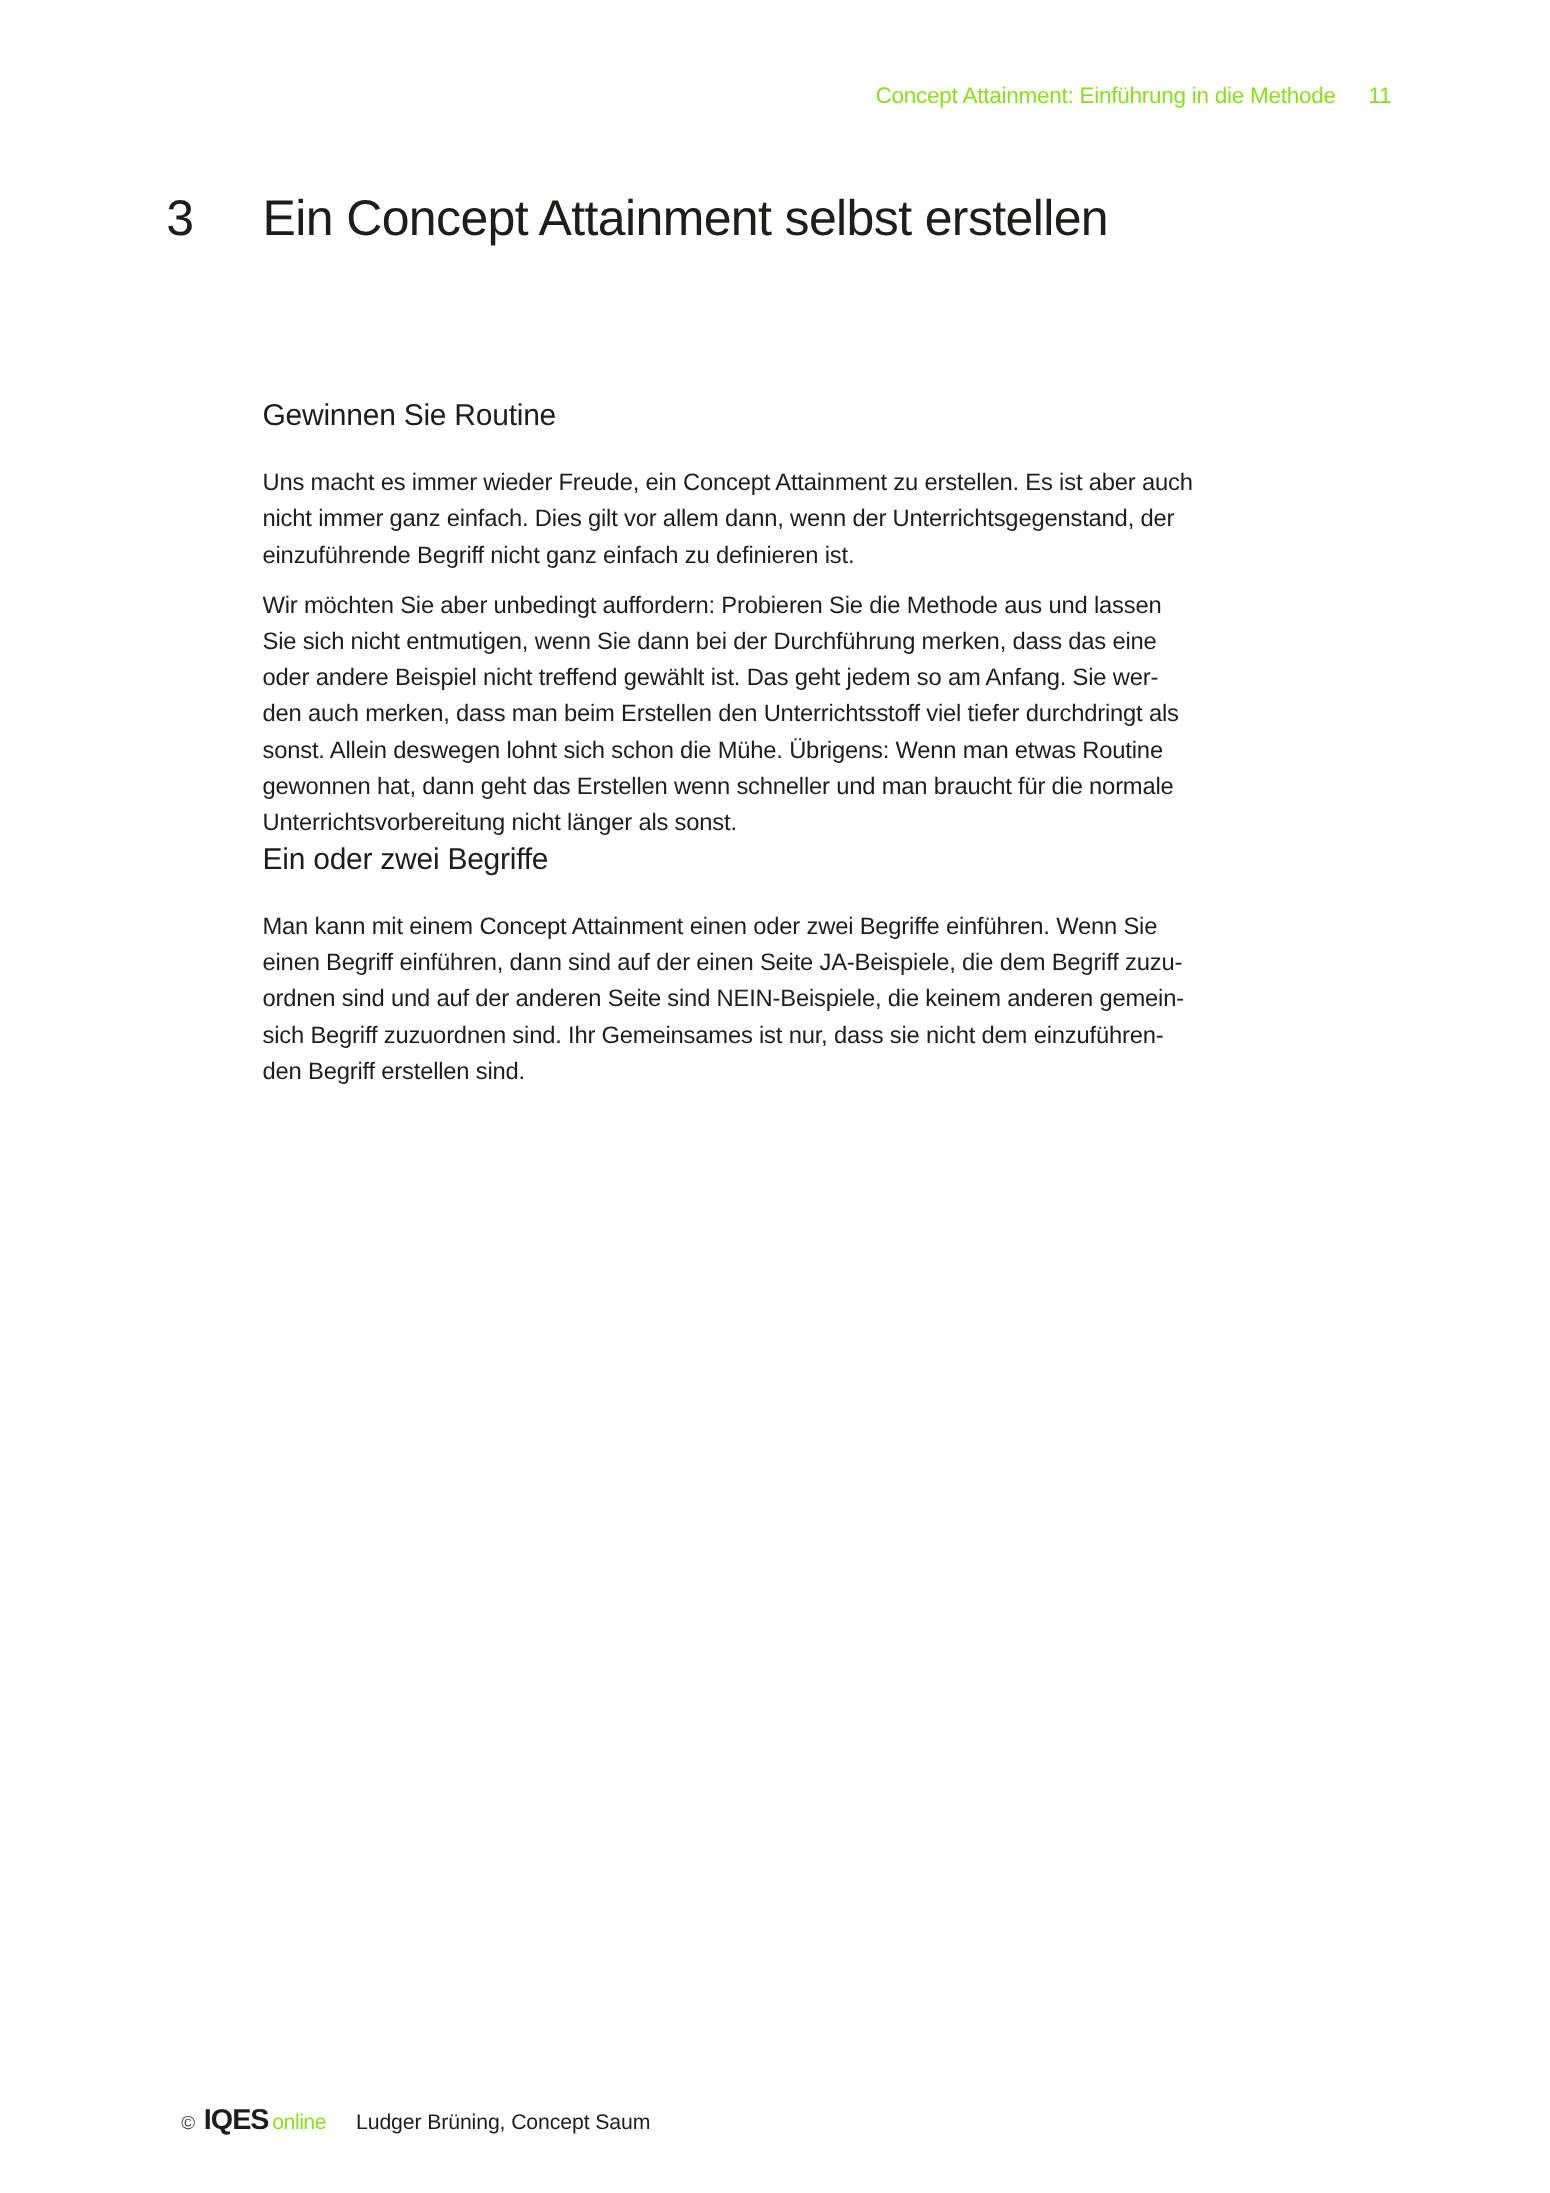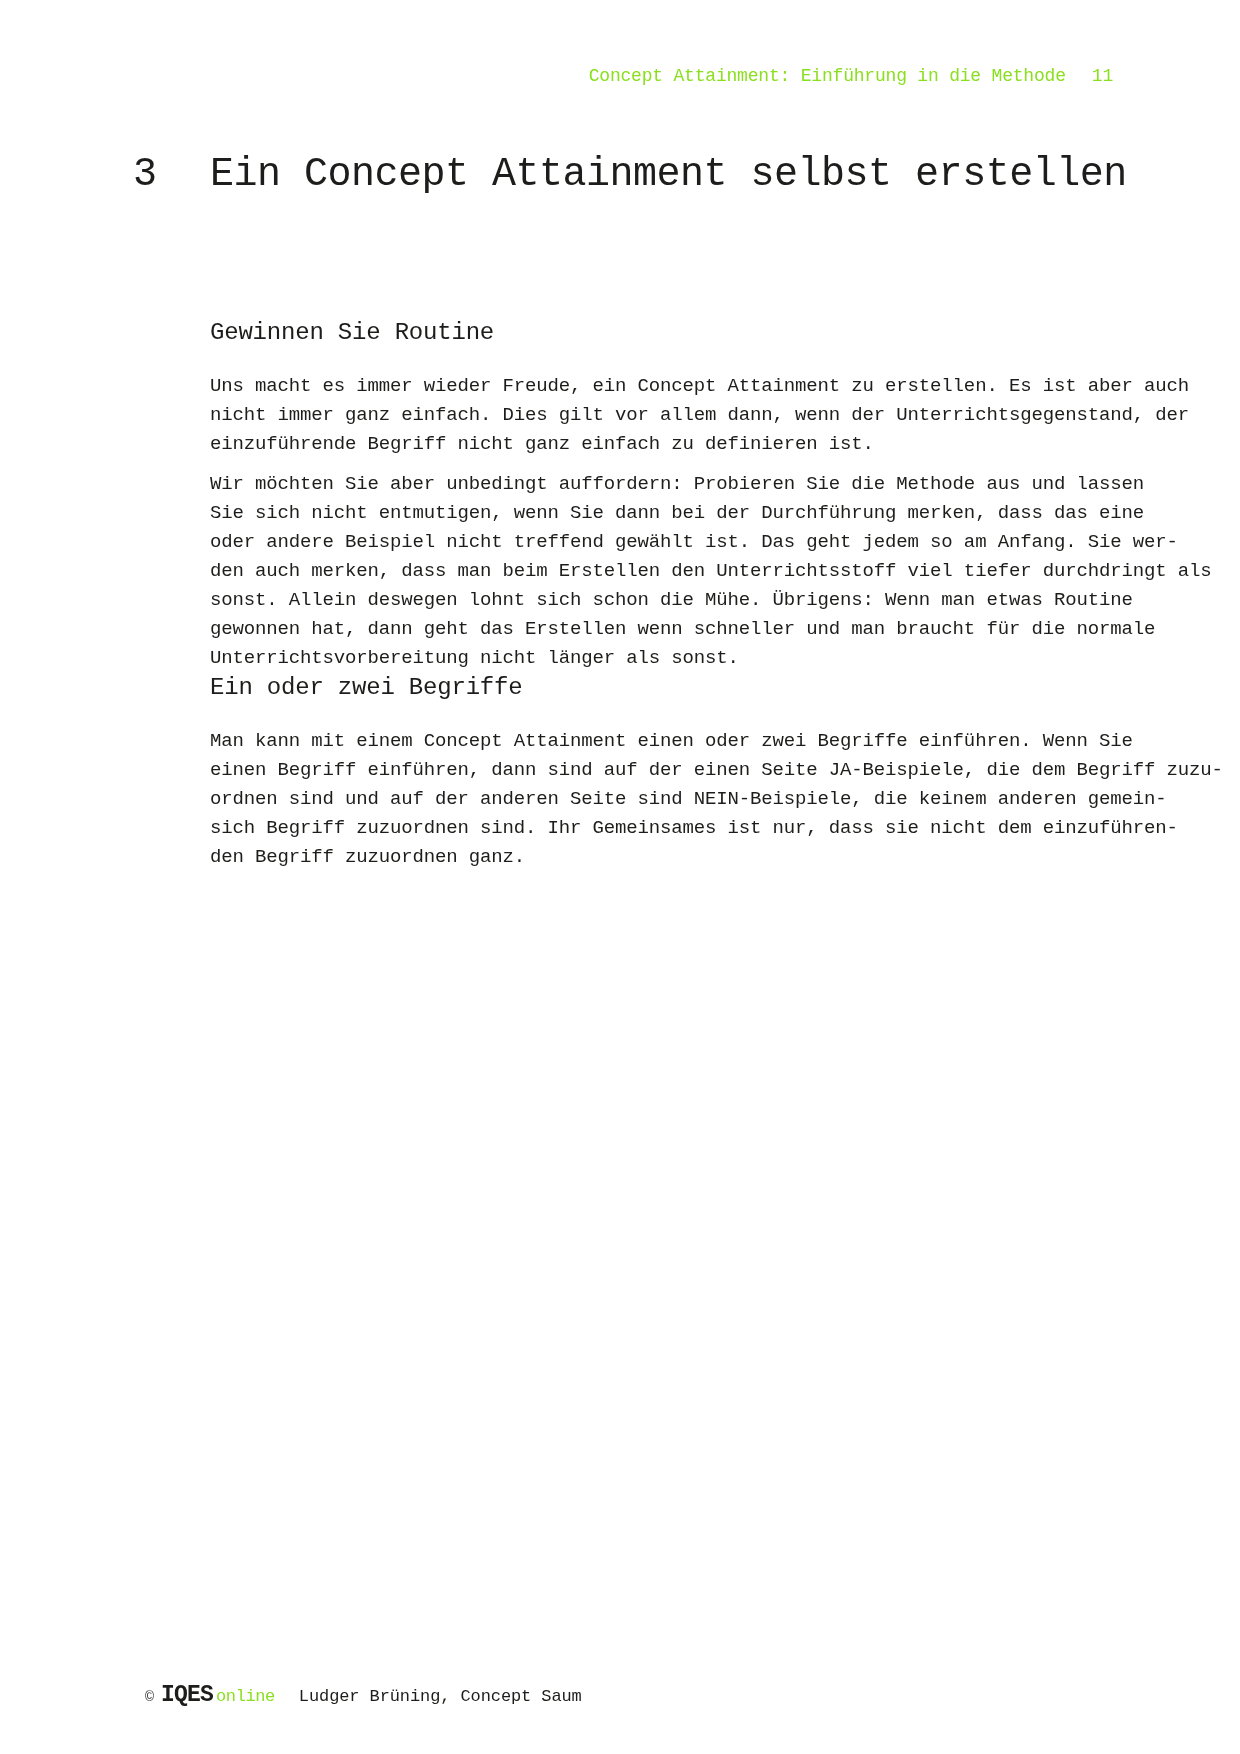--- a/index.html
+++ b/index.html
@@ -1,21 +1,21 @@
 <!DOCTYPE html>
 <html lang="de" style="--accent: #8adf1f; --text: #1d1d1b;"><head>
 <meta charset="utf-8">
 <style>
   html, body { margin: 0; padding: 0; background: #ffffff; }
   .page {
     position: relative;
     width: 1240px;
     height: 1754px;
     background: #ffffff;
-    font-family: Liberation Mono, monospace;
+    font-family: Liberation Sans, sans-serif;
     color: var(--text, #1d1d1b);
     overflow: hidden;
   }
   .running-head {
     position: absolute;
     top: 66px;
     right: 127px;
     display: flex;
     align-items: baseline;
     gap: 26px;
@@ -126,21 +126,21 @@
       </p>
     </div>
 
     <div class="section">
       <h2 class="section-heading">Ein oder zwei Begriffe</h2>
       <p class="para">
         <span class="line">Man kann mit einem Concept Attainment einen oder zwei Begriffe einführen. Wenn Sie</span>
         <span class="line">einen Begriff einführen, dann sind auf der einen Seite JA-Beispiele, die dem Begriff zuzu-</span>
         <span class="line">ordnen sind und auf der anderen Seite sind NEIN-Beispiele, die keinem anderen gemein-</span>
         <span class="line">sich Begriff zuzuordnen sind. Ihr Gemeinsames ist nur, dass sie nicht dem einzuführen-</span>
-        <span class="line">den Begriff zuzuordnen ganz.</span>
+        <span class="line">den Begriff erstellen sind.</span>
       </p>
     </div>
 
   </div>
 
   <div class="footer">
     <span class="copyright-mark">©</span>
     <span class="logo-iqes">IQES</span>
     <span class="logo-online">online</span>
     <span class="footer-authors">Ludger Brüning, Concept Saum</span>

